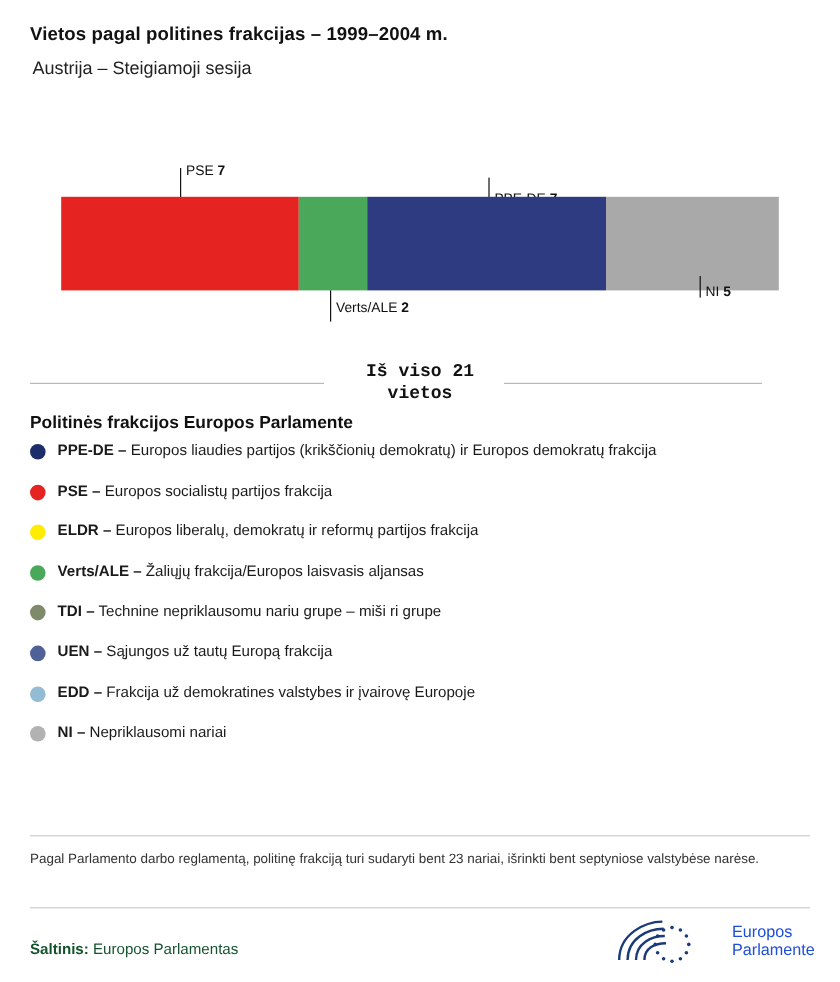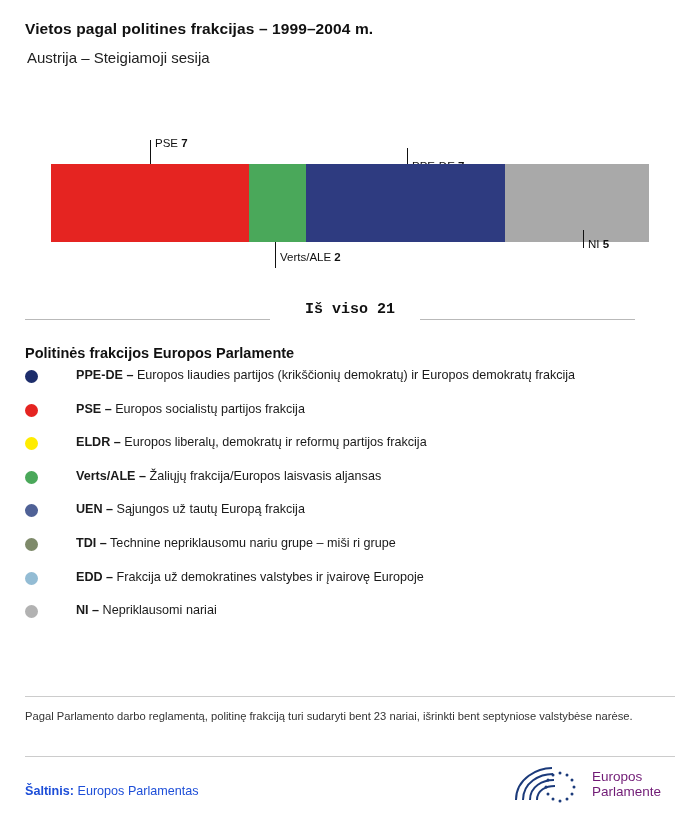--- a/index.html
+++ b/index.html
@@ -118,21 +118,20 @@
   .legend {
     position: absolute;
     left: 25px;
     top: 368px;
     width: 650px;
   }
   .legend-row {
     display: flex;
     align-items: flex-start;
     height: 33.6px;
-    gap: 28px;
   }
   .swatch {
     width: 13px;
     height: 13px;
     border-radius: 50%;
     margin-top: 2px;
     margin-right: 10px;
     flex: 0 0 auto;
   }
   .legend-text {
@@ -163,44 +162,44 @@
     font-size: 11.2px;
     line-height: 15px;
     color: #333333;
   }
 
   .source {
     position: absolute;
     left: 25px;
     top: 784px;
     font-size: 12.6px;
-    color: #1d4ed8;
+    color: #14532d;
   }
   .source b { font-weight: bold; }
 
   
   .logo {
     position: absolute;
     left: 512px;
     top: 763px;
     width: 165px;
     height: 42px;
     display: flex;
     align-items: center;
   }
   .logo-mark {
     width: 74px;
     height: 40px;
     flex: 0 0 auto;
   }
   .logo-text {
-    margin-left: 6px;
+    margin-left: 24px;
     font-size: 13.5px;
     line-height: 15.5px;
-    color: #701a75;
+    color: #1d4ed8;
   }
 </style>
 </head>
 <body>
 
 <div class="page">
 
   <div class="title">Vietos pagal politines frakcijas – 1999–2004 m.</div>
   <div class="subtitle">Austrija – Steigiamoji sesija</div>
 
@@ -236,20 +235,21 @@
       <span>NI</span>
       <span class="val">5</span>
     </div>
   </div>
 
   <div class="total-wrap">
     <div class="total-line left"></div>
     <div class="total-line right"></div>
     <div class="total-text">
       <div>Iš viso 21</div>
+      <div>vietos</div>
     </div>
   </div>
 
   <div class="legend-title">Politinės frakcijos Europos Parlamente</div>
 
   <div class="legend">
 
     <div class="legend-row">
       <span class="swatch" style="background:#1d2d6b;"></span>
       <span class="legend-text">
@@ -277,32 +277,32 @@
     <div class="legend-row">
       <span class="swatch" style="background:#4aa85a;"></span>
       <span class="legend-text">
         <b>Verts/ALE –</b>
         <span>Žaliųjų frakcija/Europos laisvasis aljansas</span>
       </span>
     </div>
 
 
     <div class="legend-row">
+      <span class="swatch" style="background:#7e8a6a;"></span>
+      <span class="legend-text">
+        <b>TDI –</b>
+        <span>Technine nepriklausomu nariu grupe – miši ri grupe</span>
+      </span>
+    </div>
+
+    <div class="legend-row">
       <span class="swatch" style="background:#4f6196;"></span>
       <span class="legend-text">
         <b>UEN –</b>
         <span>Sąjungos už tautų Europą frakcija</span>
-      </span>
-    </div>
-
-    <div class="legend-row">
-      <span class="swatch" style="background:#7e8a6a;"></span>
-      <span class="legend-text">
-        <b>TDI –</b>
-        <span>Technine nepriklausomu nariu grupe – miši ri grupe</span>
       </span>
     </div>
 
     <div class="legend-row">
       <span class="swatch" style="background:#93bcd4;"></span>
       <span class="legend-text">
         <b>EDD –</b>
         <span>Frakcija už demokratines valstybes ir įvairovę Europoje</span>
       </span>
     </div>

